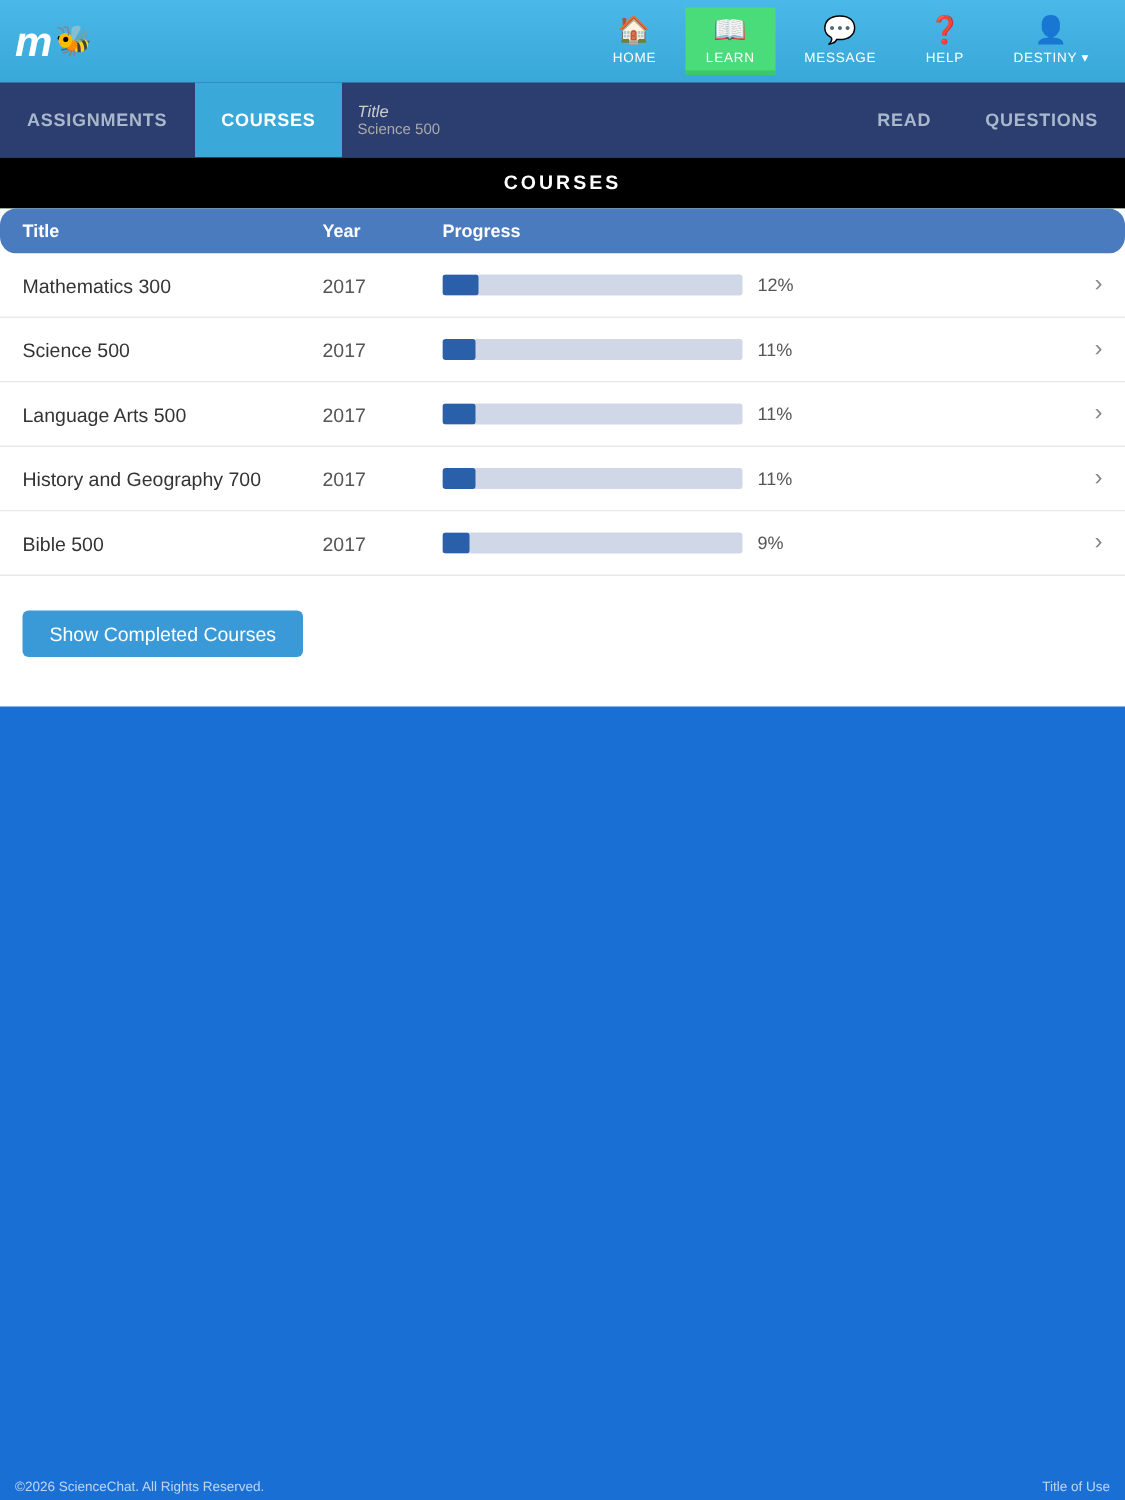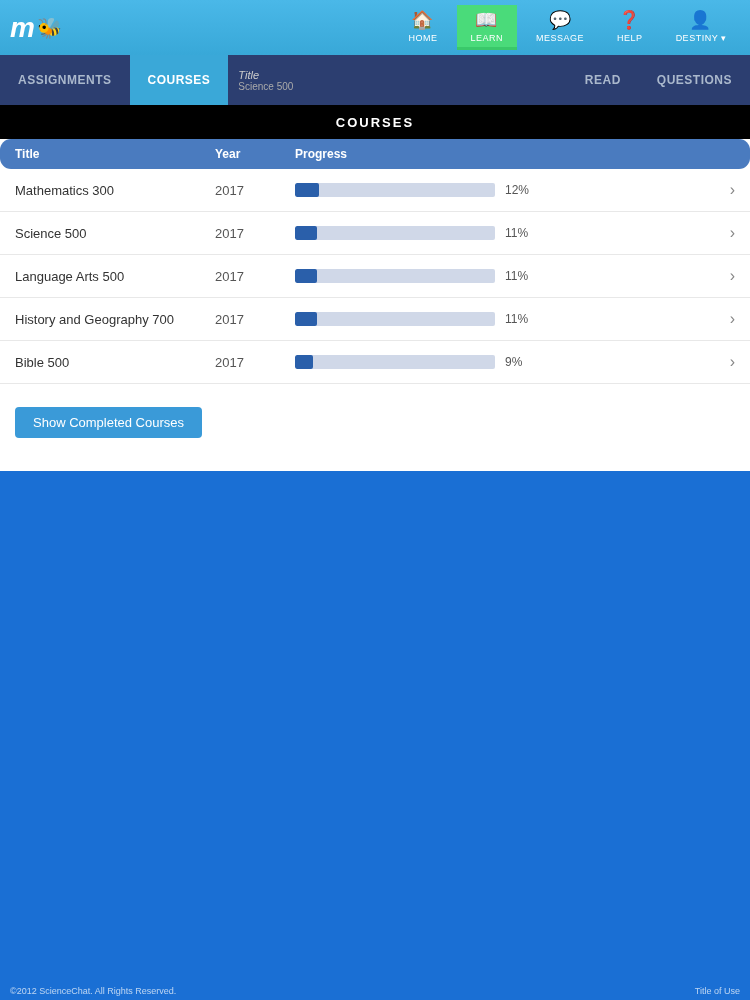--- a/index.html
+++ b/index.html
@@ -412,15 +412,15 @@
     </div>
     <span class="row-arrow">›</span>
   </div>
 
   <div style="padding: 5px 0 15px 0;">
     <button class="show-completed-btn">Show Completed Courses</button>
   </div>
 </div>
 
 <div class="footer-bar">
-  <span class="footer-text">©2012 ScienceChat. All Rights Reserved.</span>
+  <span class="footer-text">©2026 ScienceChat. All Rights Reserved.</span>
   <span class="footer-text">Title of Use</span>
 </div>
 
 </body></html>

